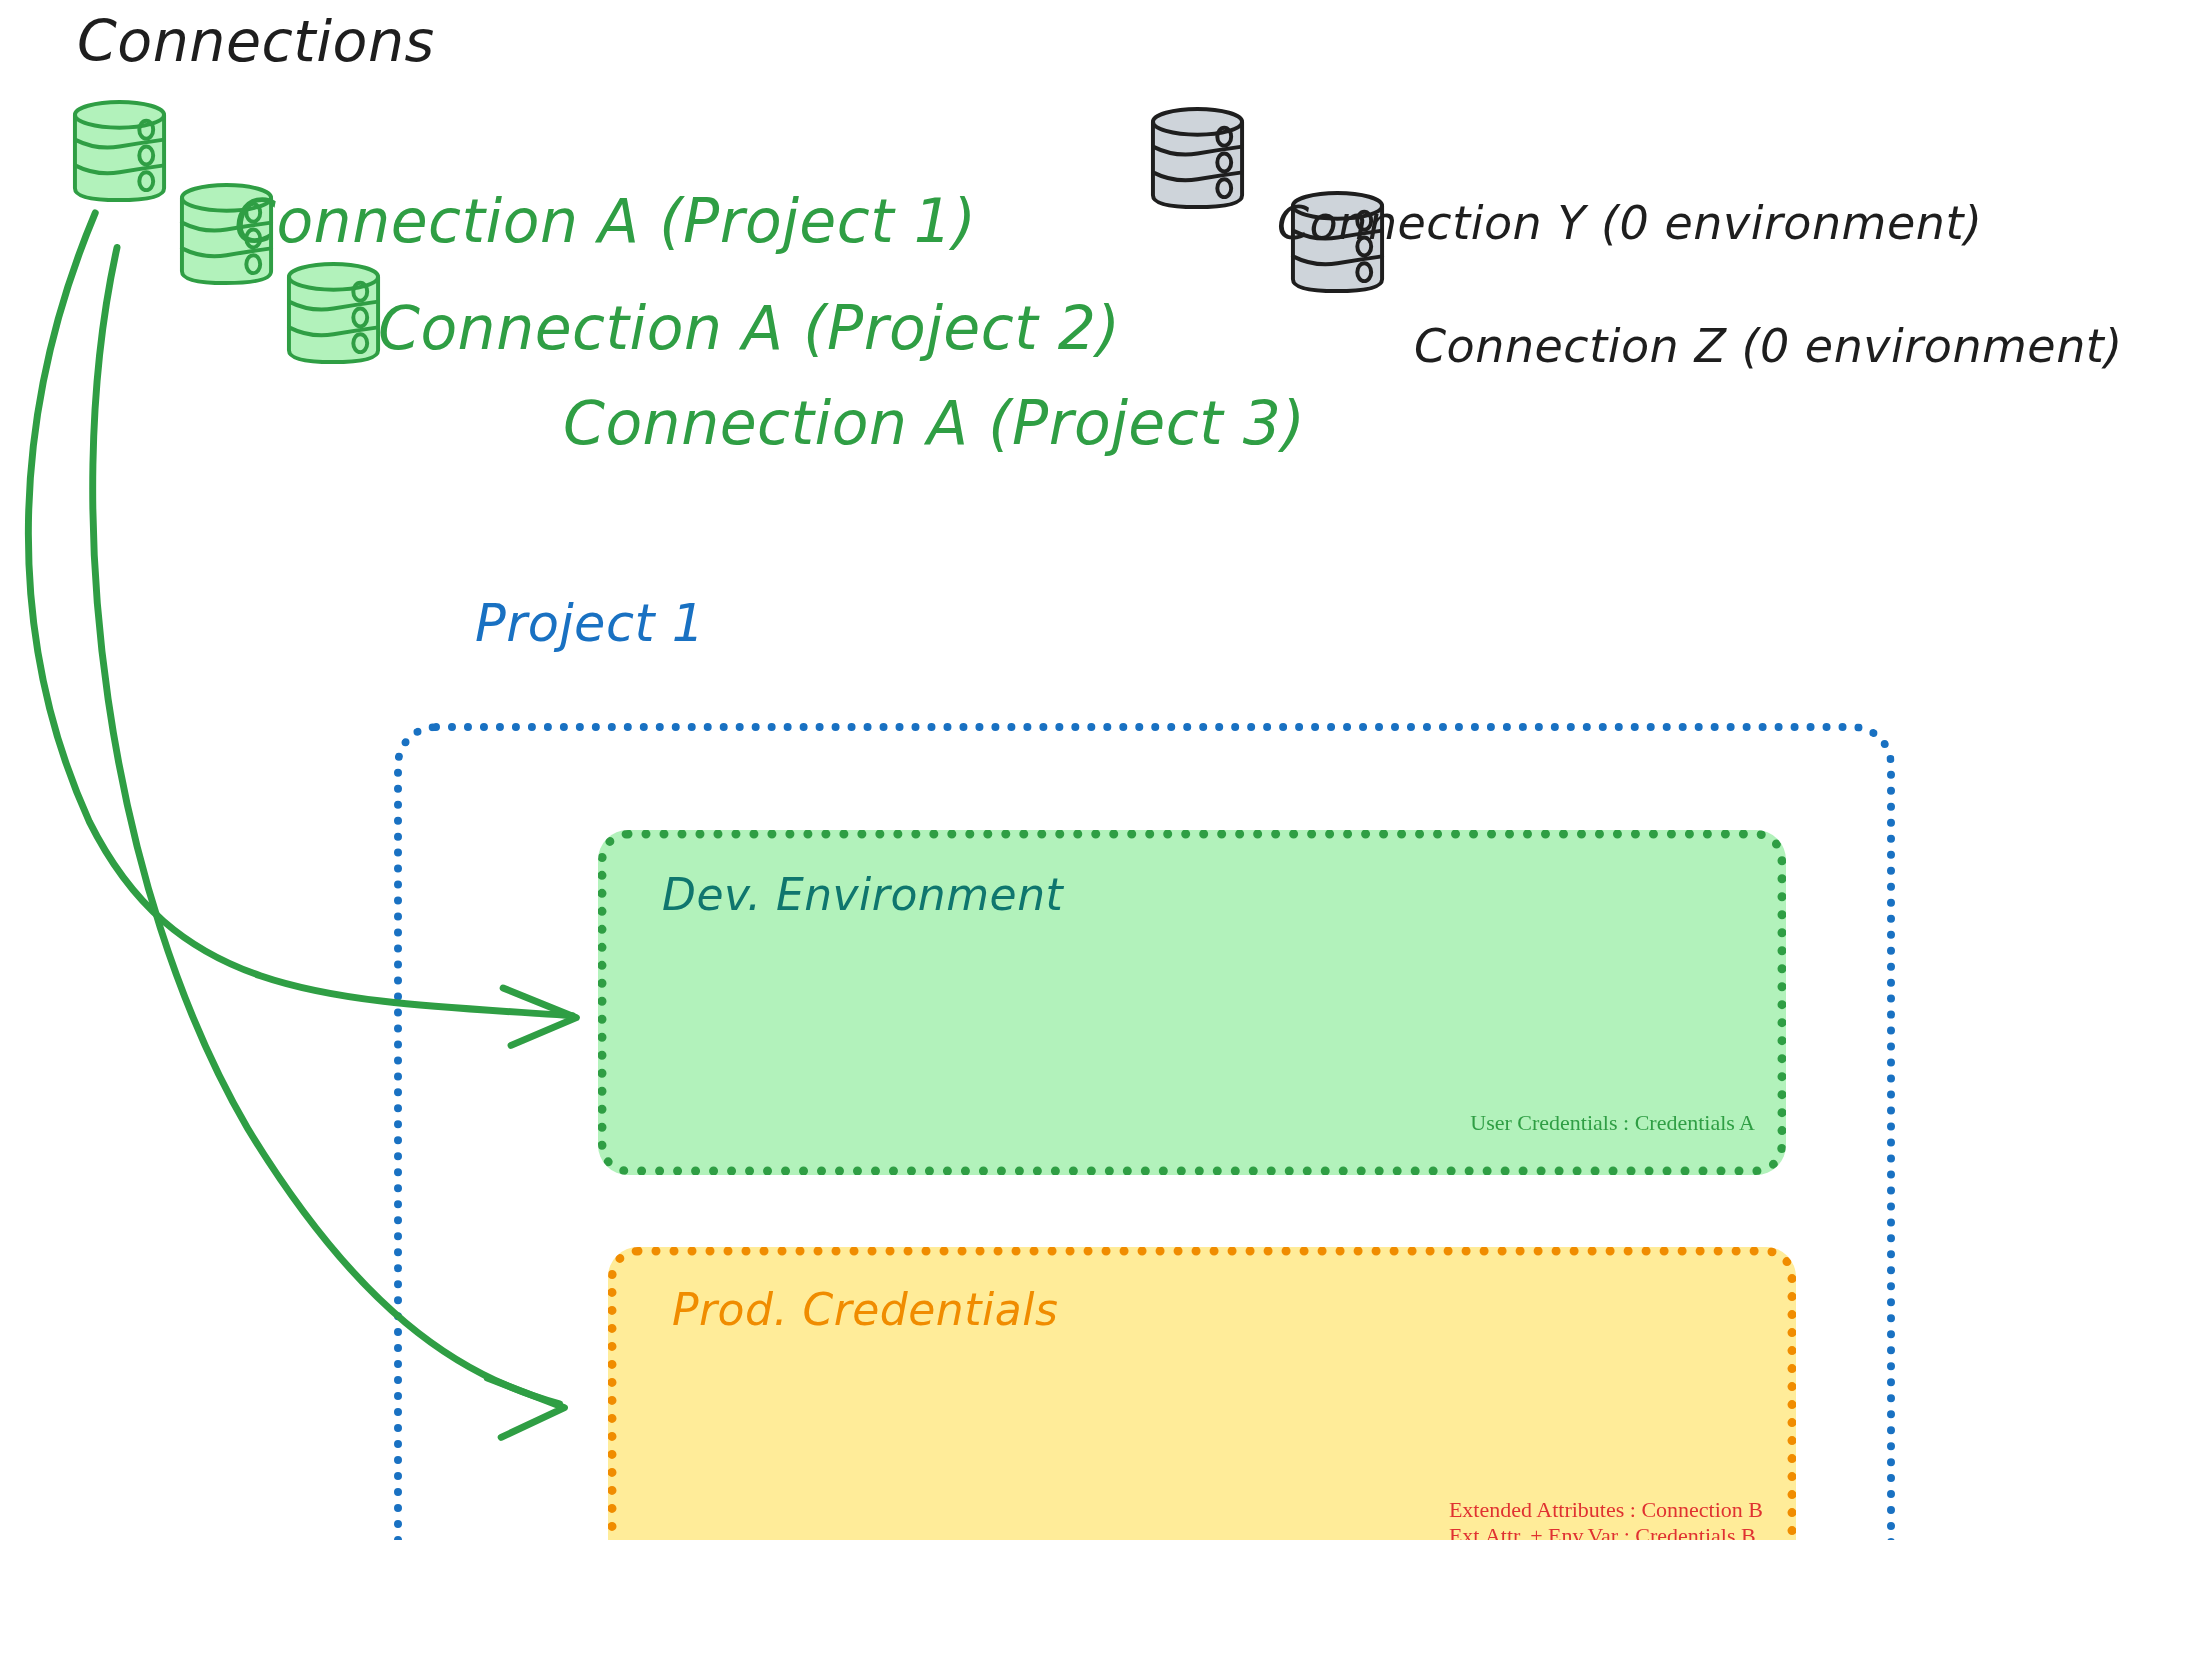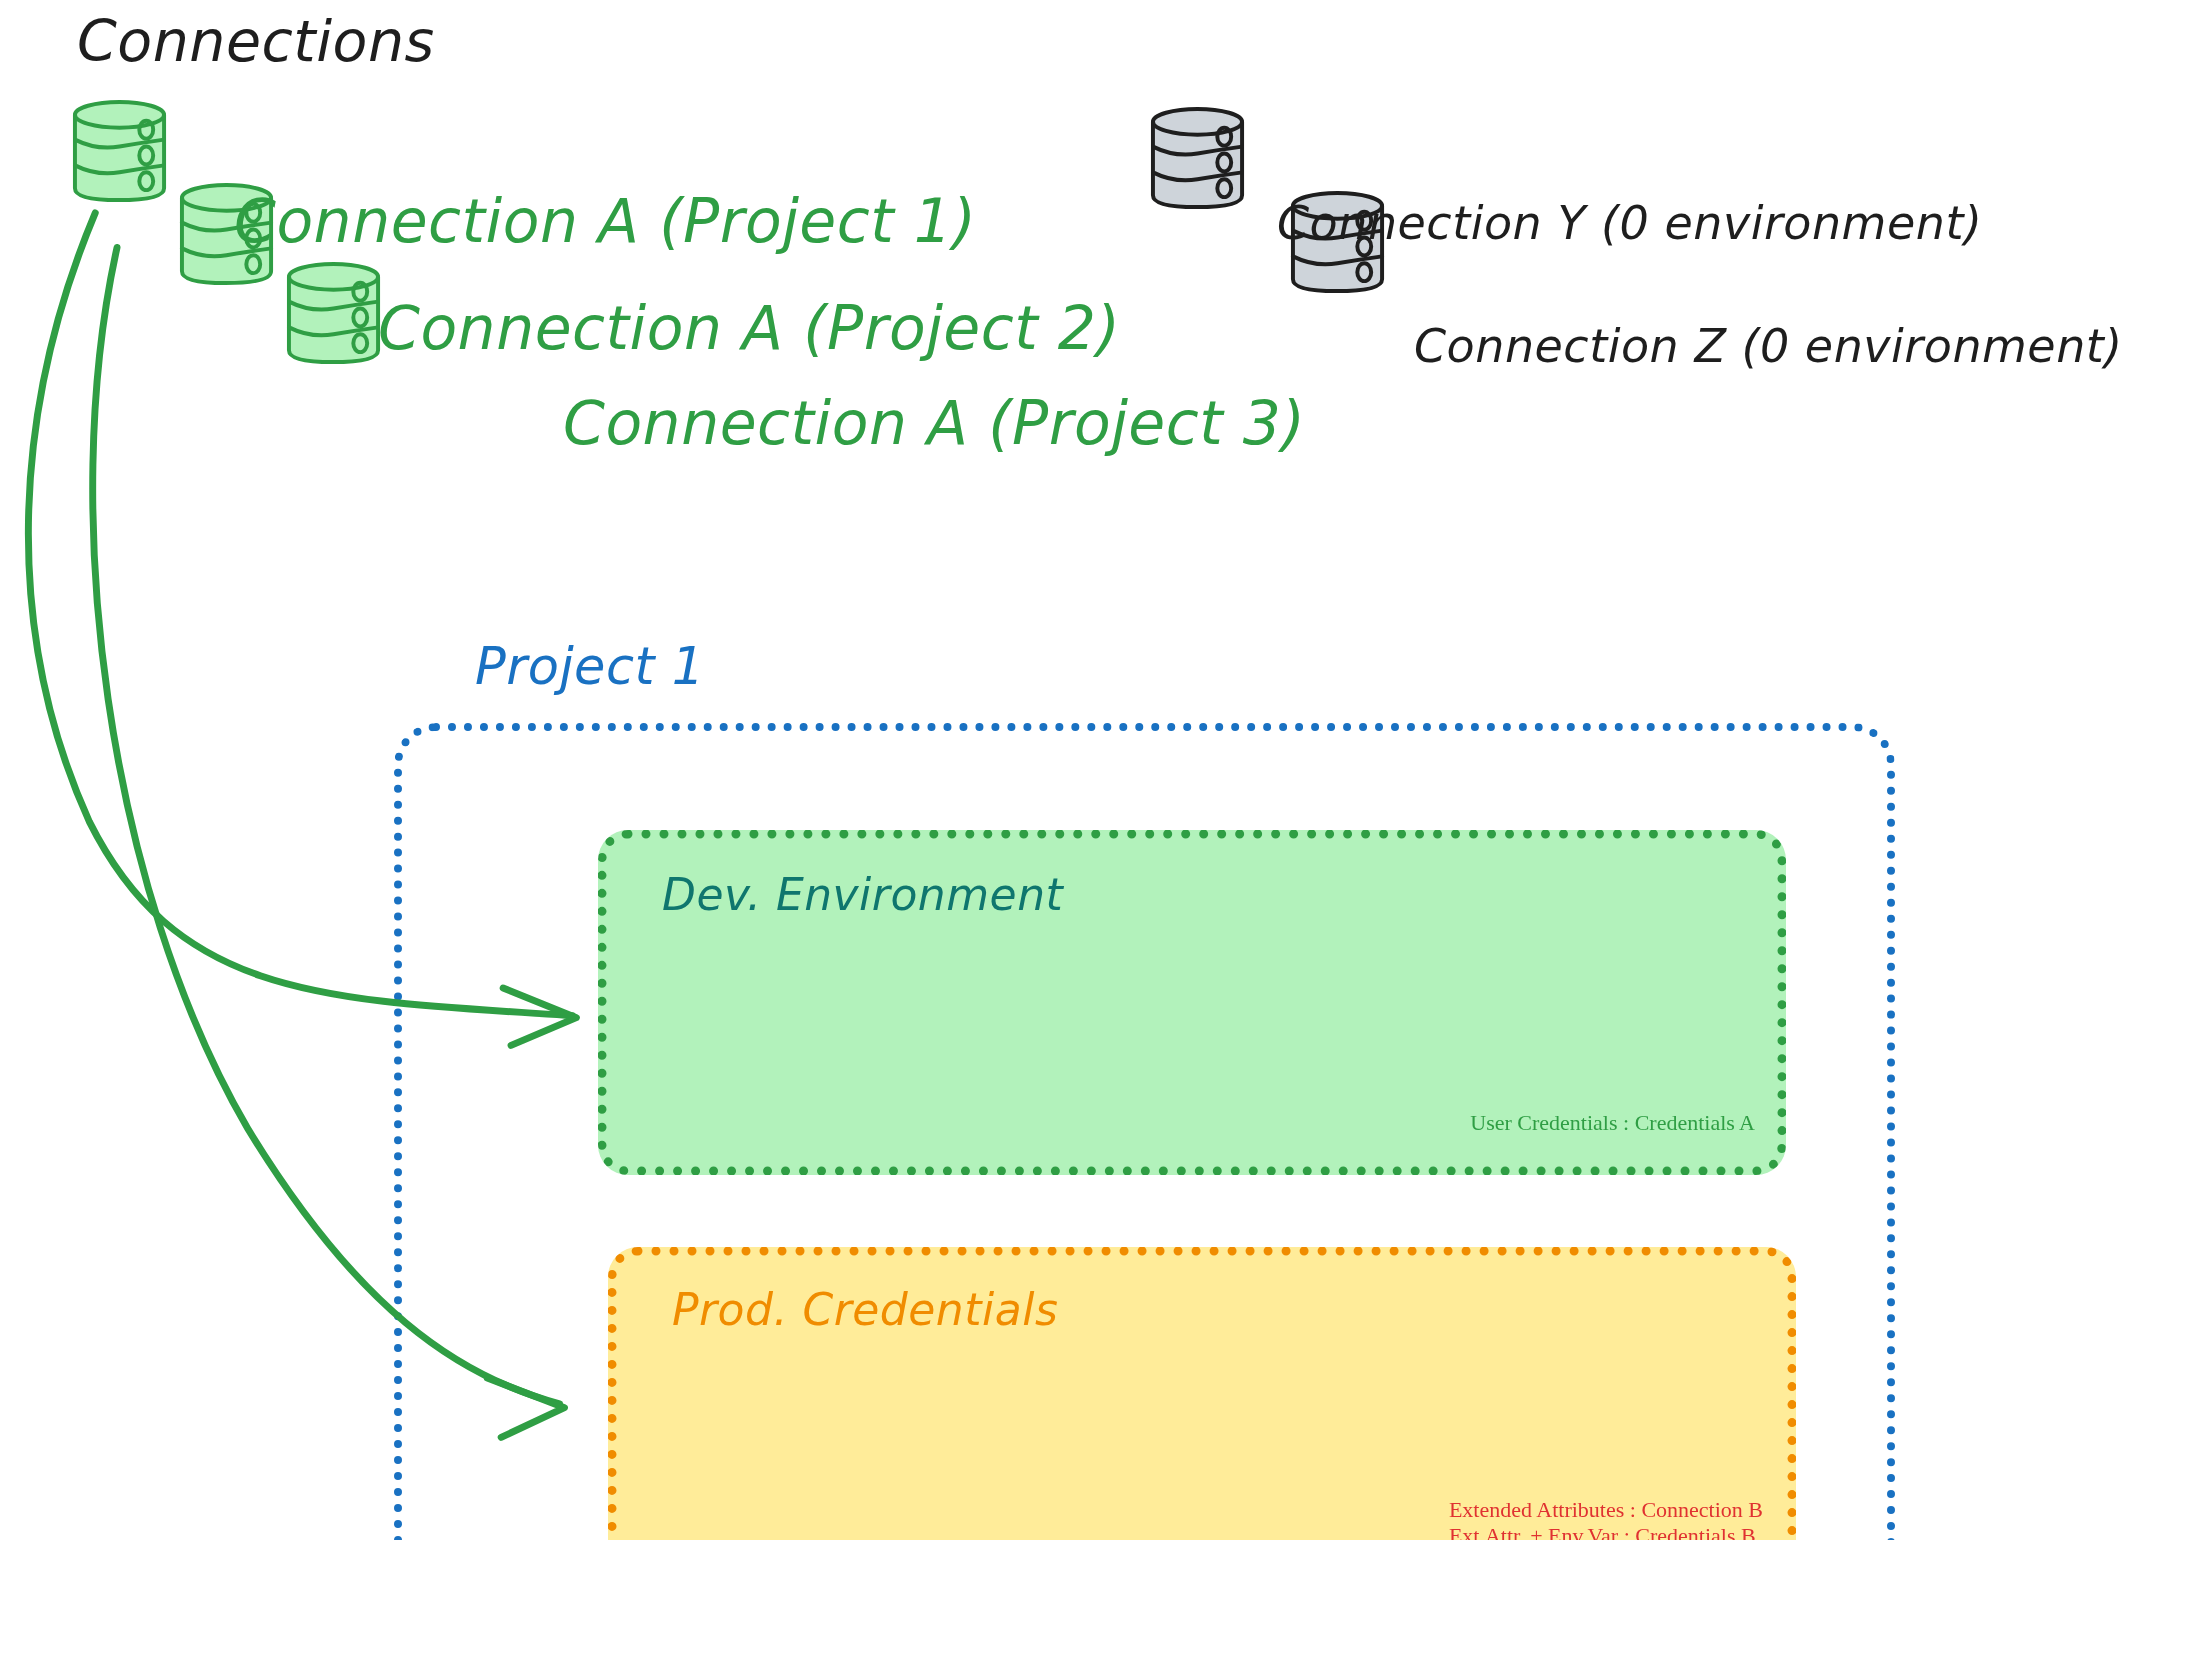--- a/index.html
+++ b/index.html
@@ -40,21 +40,20 @@
   }
   .label-dark {
     font-size: 46px;
     color: #1e1e1e;
     font-style: italic;
   }
   .title-project {
     font-size: 51px;
     color: #1971c2;
     font-style: italic;
-    margin-top: 43px;
   }
   .env-title {
     font-size: 44px;
     font-style: italic;
   }
   .env-title.dev { color: #0f766e; }
   .env-title.prod { color: #f08c00; }
 
   .mono {
     font-family: Liberation Serif, serif;

